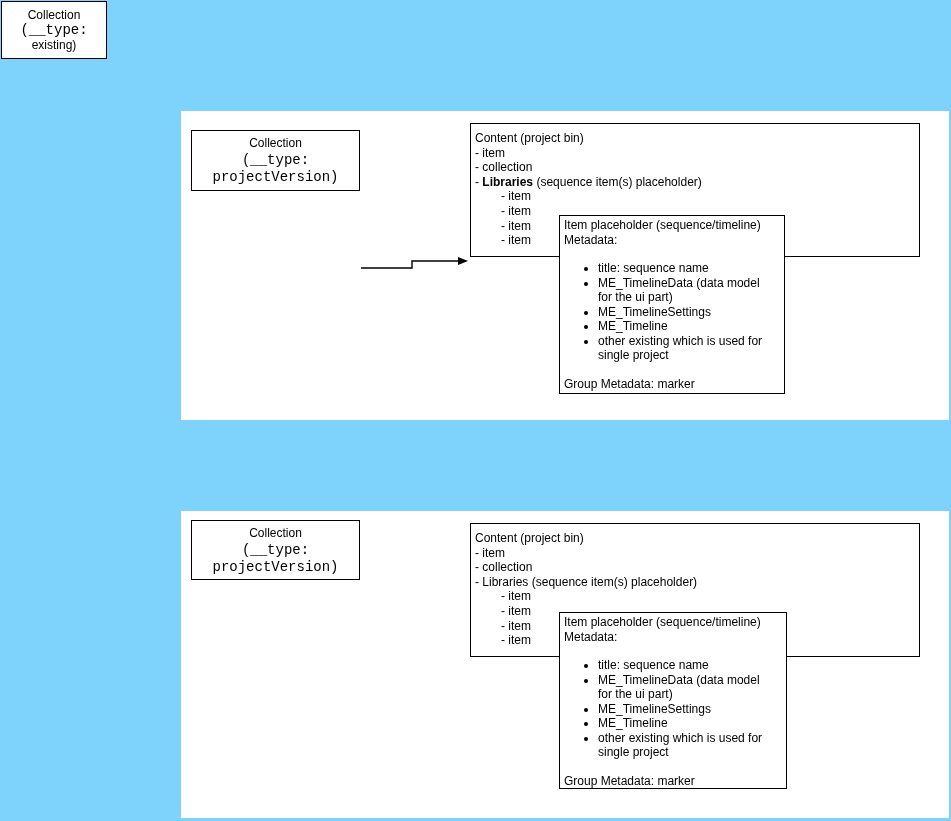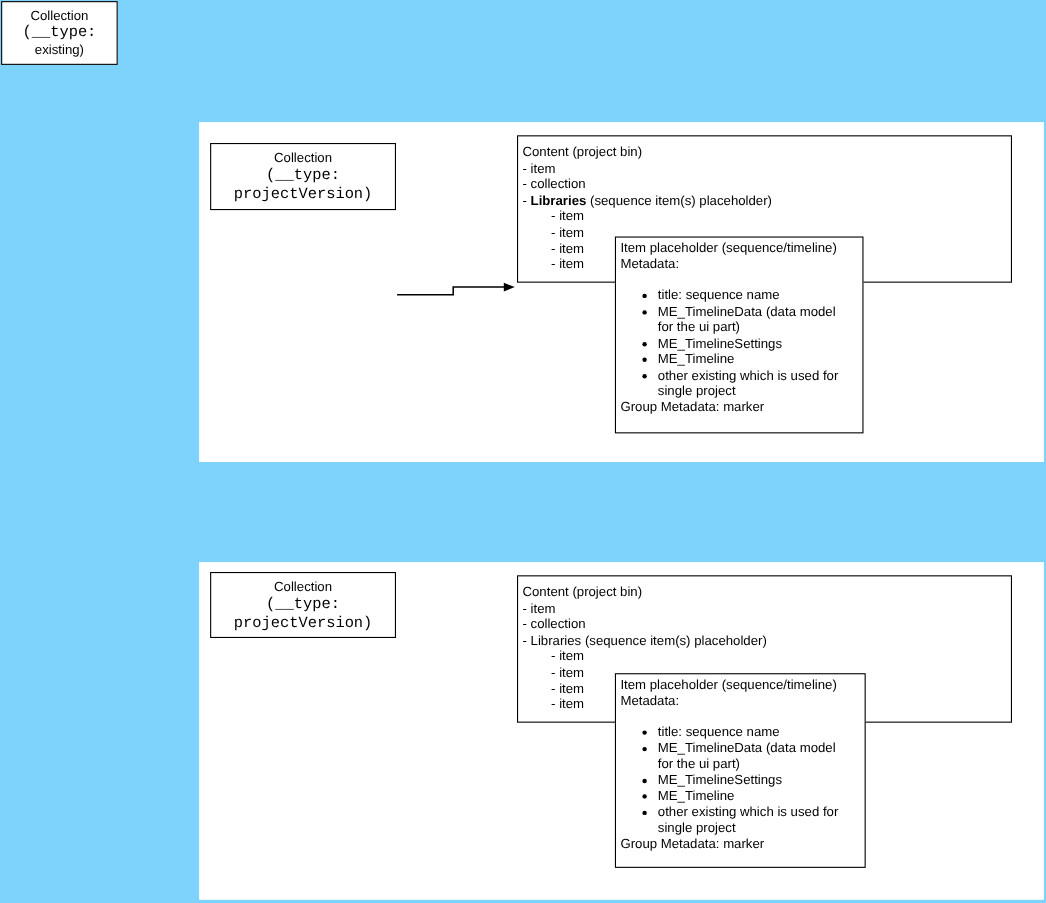--- a/index.html
+++ b/index.html
@@ -35,21 +35,21 @@
   .content-box .sub { margin-left:26px; }
   .content-box .lib-bold { font-weight:bold; }
 
   .placeholder-box {
     left:378px; top:104px; width:226px; height:179px;
     padding:2px 16px 0 4px; line-height:14.5px; z-index:2;
   }
   .panel-2 .placeholder-box { top:101px; width:228px; height:177px; }
   .placeholder-box ul { margin:14px 4px 0 0; padding-left:34px; list-style:disc; }
   .placeholder-box li { line-height:14.5px; }
-  .placeholder-box .footer { }
+  .placeholder-box .footer { margin-top:14px; }
 
   .arrow { position:absolute; z-index:1; }
   .arrow-1 { left:178px; top:140px; }
   .arrow path { stroke:#000; stroke-width:1.4; fill:none; }
   .arrow polygon { fill:#000; stroke:none; }
 </style>
 </head>
 <body>
 
 <div class="canvas">

